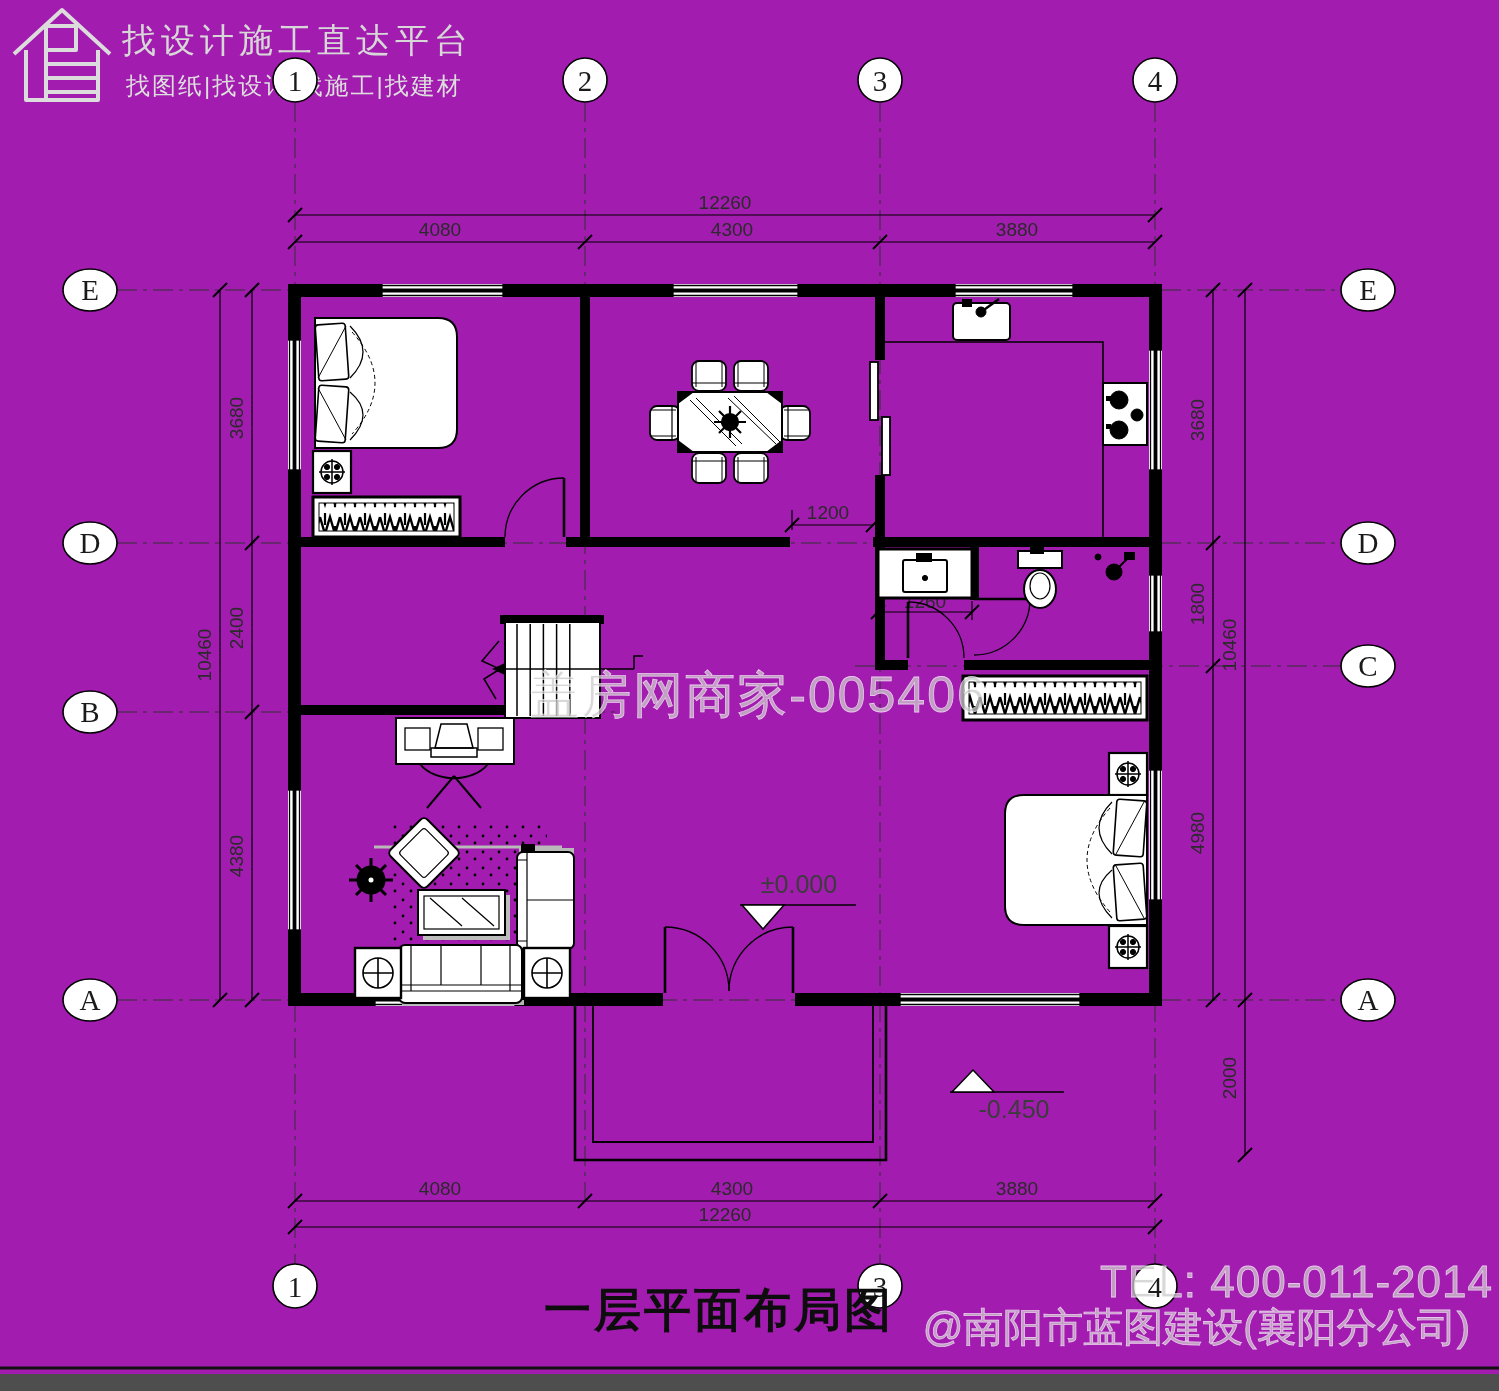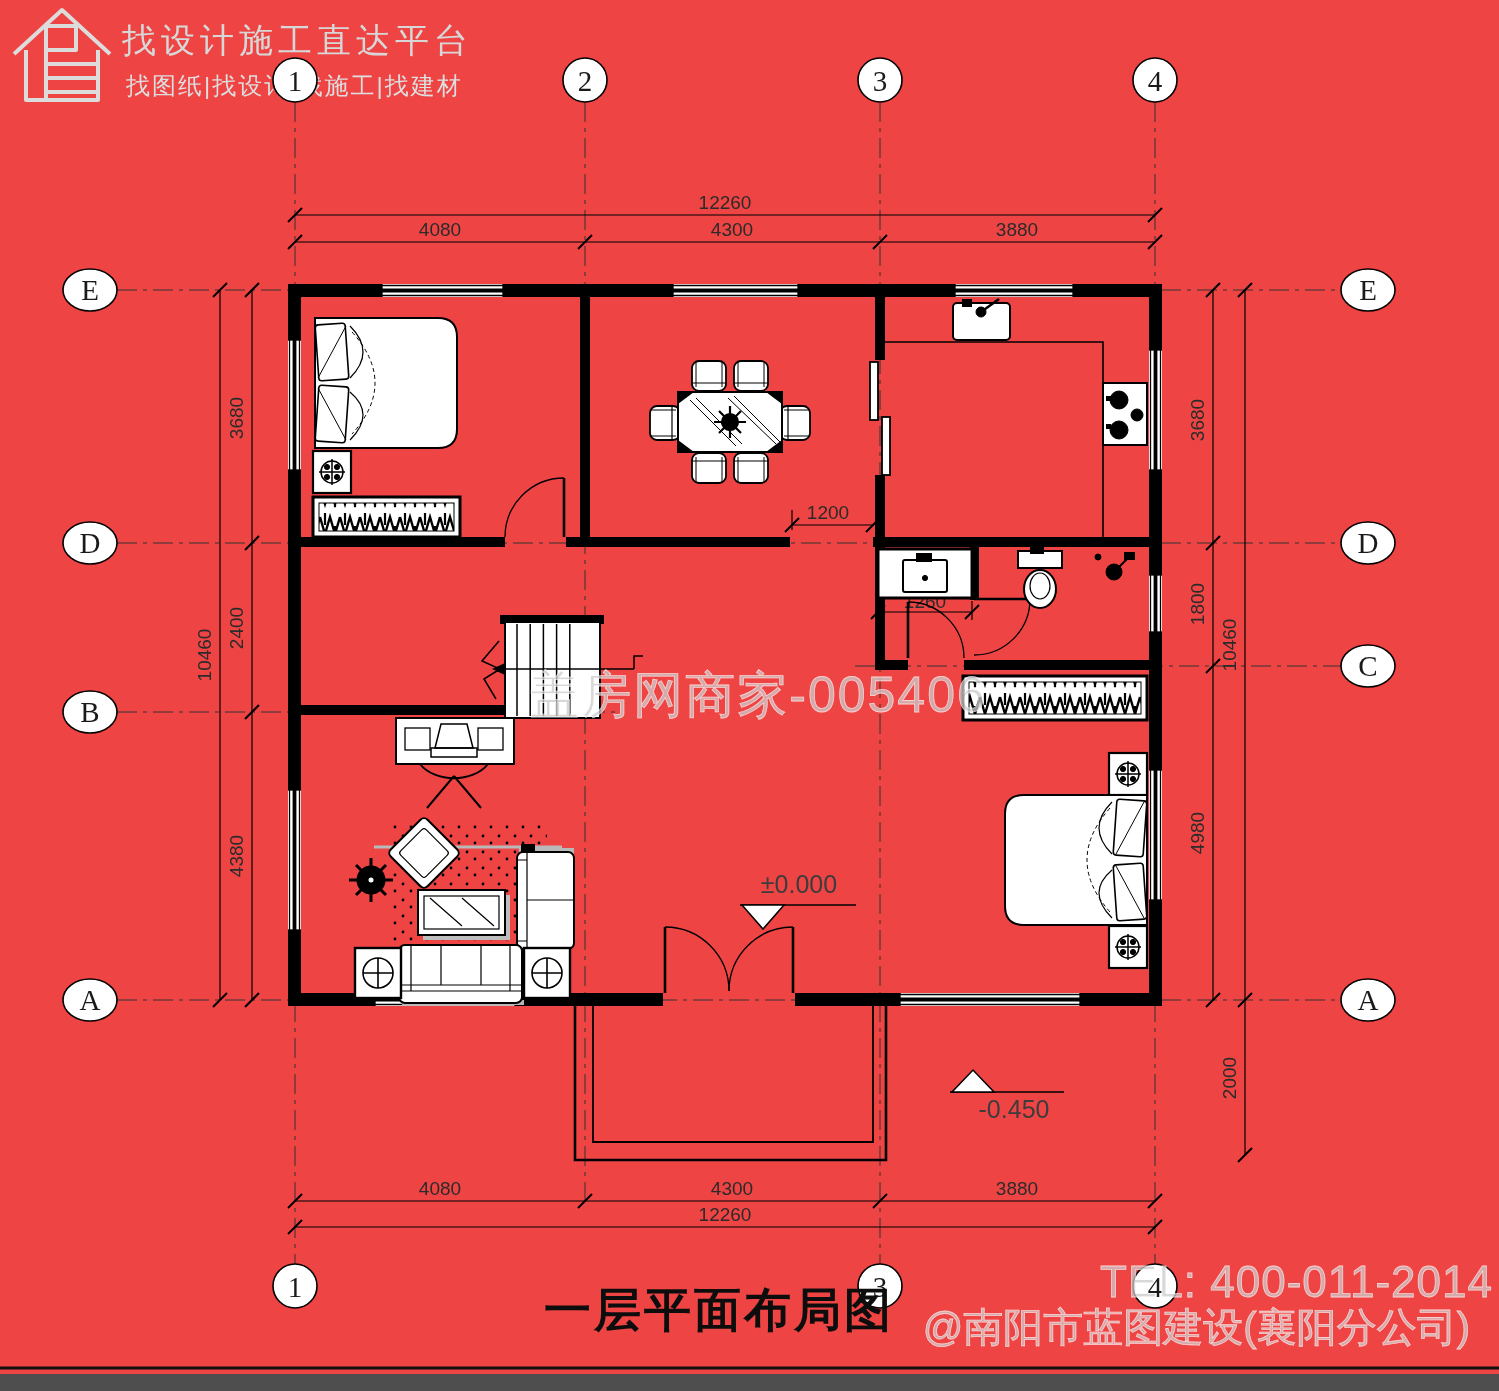--- a/index.html
+++ b/index.html
@@ -1,16 +1,16 @@
 <!DOCTYPE html>
 <html><head>
 <meta charset="utf-8">
 <style>
   html,body{margin:0;padding:0;background:#fff;}
-  .canvas{position:relative;width:1499px;height:1391px;background:#ef4444;overflow:hidden;
+  .canvas{position:relative;width:1499px;height:1391px;background:#a21caf;overflow:hidden;
           font-family:"Liberation Sans", sans-serif;}
   svg{display:block}
   text{font-family:"Liberation Sans", sans-serif;}
   .dim{font-size:19px;fill:#2b2b2b;}
   .bubble{font-size:29px;fill:#1a1a1a;font-family:"Liberation Serif", serif;}
   .lvl{font-size:25px;fill:#3c3c3c;}
   .wm{fill:#cccccc;}
 </style>
 </head>
 <body>

